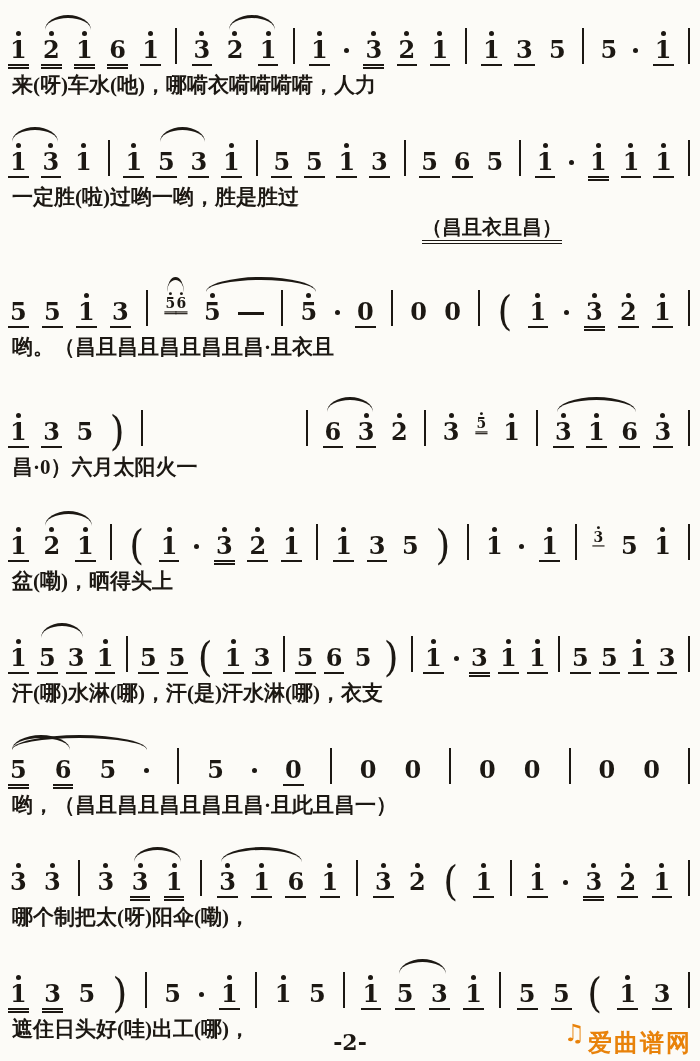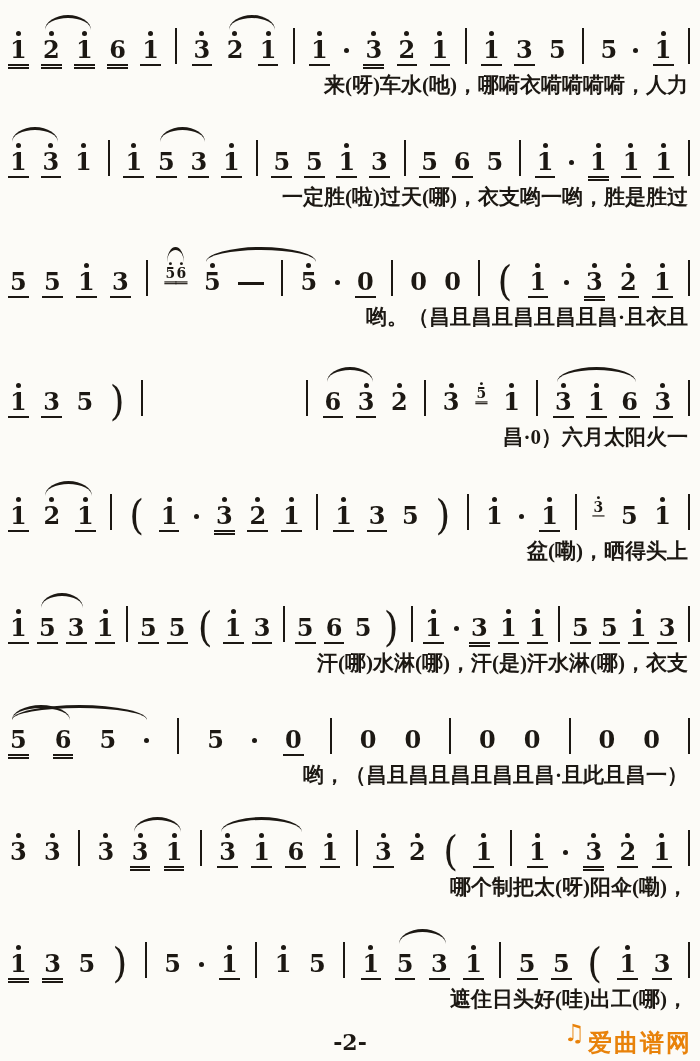--- a/index.html
+++ b/index.html
@@ -34,21 +34,21 @@
   .grace{display:inline-flex;align-items:flex-end;margin-bottom:18px;}
   .grace .note{transform:scale(.58);transform-origin:bottom center;margin:0 -3px;}
   .spacer{display:inline-block;height:1px;}
   .arc{
     position:absolute;top:1px;height:12px;
     border-top:3px solid var(--ink);
     border-radius:50% 50% 0 0 / 100% 100% 0 0;
   }
   
   .lyrics-row{
-    display:flex;justify-content:flex-end;align-items:flex-start;
+    display:flex;justify-content:flex-start;align-items:flex-start;
     padding:0 4px;height:30px;
     font:700 21px/1.25 "Liberation Serif","DejaVu Serif",serif;color:var(--ink);
   }
   .lyrics-row span{white-space:nowrap;}
   .chorus-row{
     display:flex;justify-content:flex-end;padding-right:130px;height:30px;
     font:700 20px/1.3 "Liberation Serif","DejaVu Serif",serif;color:var(--ink);
   }
   .chorus-row span{border-bottom:4px double var(--ink);padding-bottom:1px;}
   
@@ -381,25 +381,27 @@
           </span>
           <span class="bar"></span>
           <i class="arc" style="left: 4px; width: 46px;"></i>
           <i class="arc" style="left: 152px; width: 45px;"></i>
         </div>
         <div class="lyrics-row">
           <span>一</span>
           <span>定</span>
           <span>胜(啦)</span>
           <span>过</span>
-          <span>天(哪)，衣支</span>
           <span>哟一</span>
           <span>哟，</span>
           <span>胜是</span>
           <span>胜过</span>
+        </div>
+        <div class="chorus-row">
+          <span>（昌且衣且昌）</span>
         </div>
       </div>
       <div class="system">
         <div class="notes-row">
           <span class="note">
             <span class="hidot off"></span>
             <span class="dg">5</span>
             <span class="uls">
               <i></i>
               <i class="off"></i>

